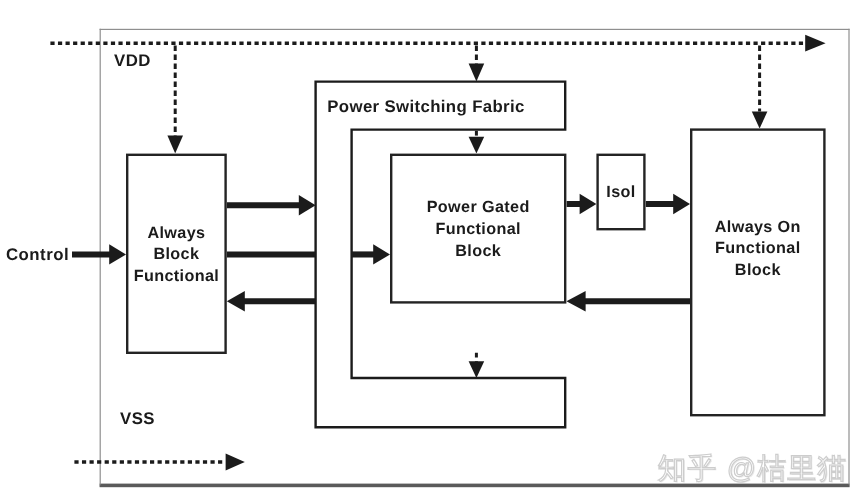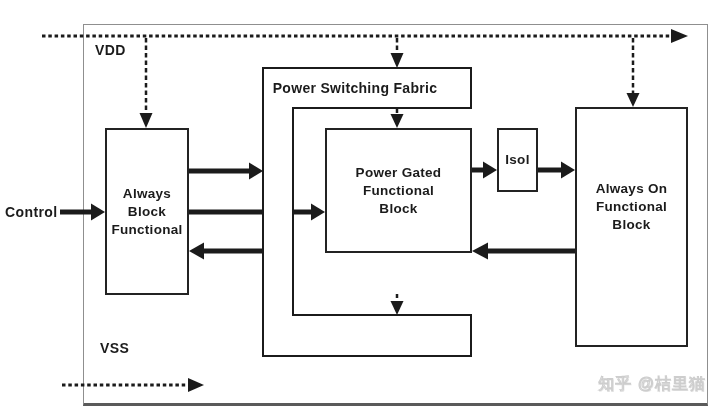--- a/index.html
+++ b/index.html
@@ -23,21 +23,21 @@
     position:absolute;z-index:3;font-weight:bold;font-size:14px;letter-spacing:0.4px;
     white-space:nowrap;
   }
   .fabric-label{
     position:absolute;z-index:2;left:263px;top:68px;width:184px;height:40px;
     display:flex;align-items:center;justify-content:center;font-weight:bold;
     font-size:14px;letter-spacing:0.3px;white-space:nowrap;
   }
   .watermark{
     position:absolute;z-index:3;left:540px;top:374px;width:166px;text-align:right;
-    font-size:16px;font-weight:400;color:#ffffff;letter-spacing:1px;
+    font-size:24px;font-weight:400;color:#ffffff;letter-spacing:1px;
     -webkit-text-stroke:1px #cdcdcd;text-shadow:1px 1px 0 #e9e9e9;white-space:nowrap;
   }
 </style>
 </head>
 <body>
 
 <div class="stage">
 
   <div class="frame"></div>
 

